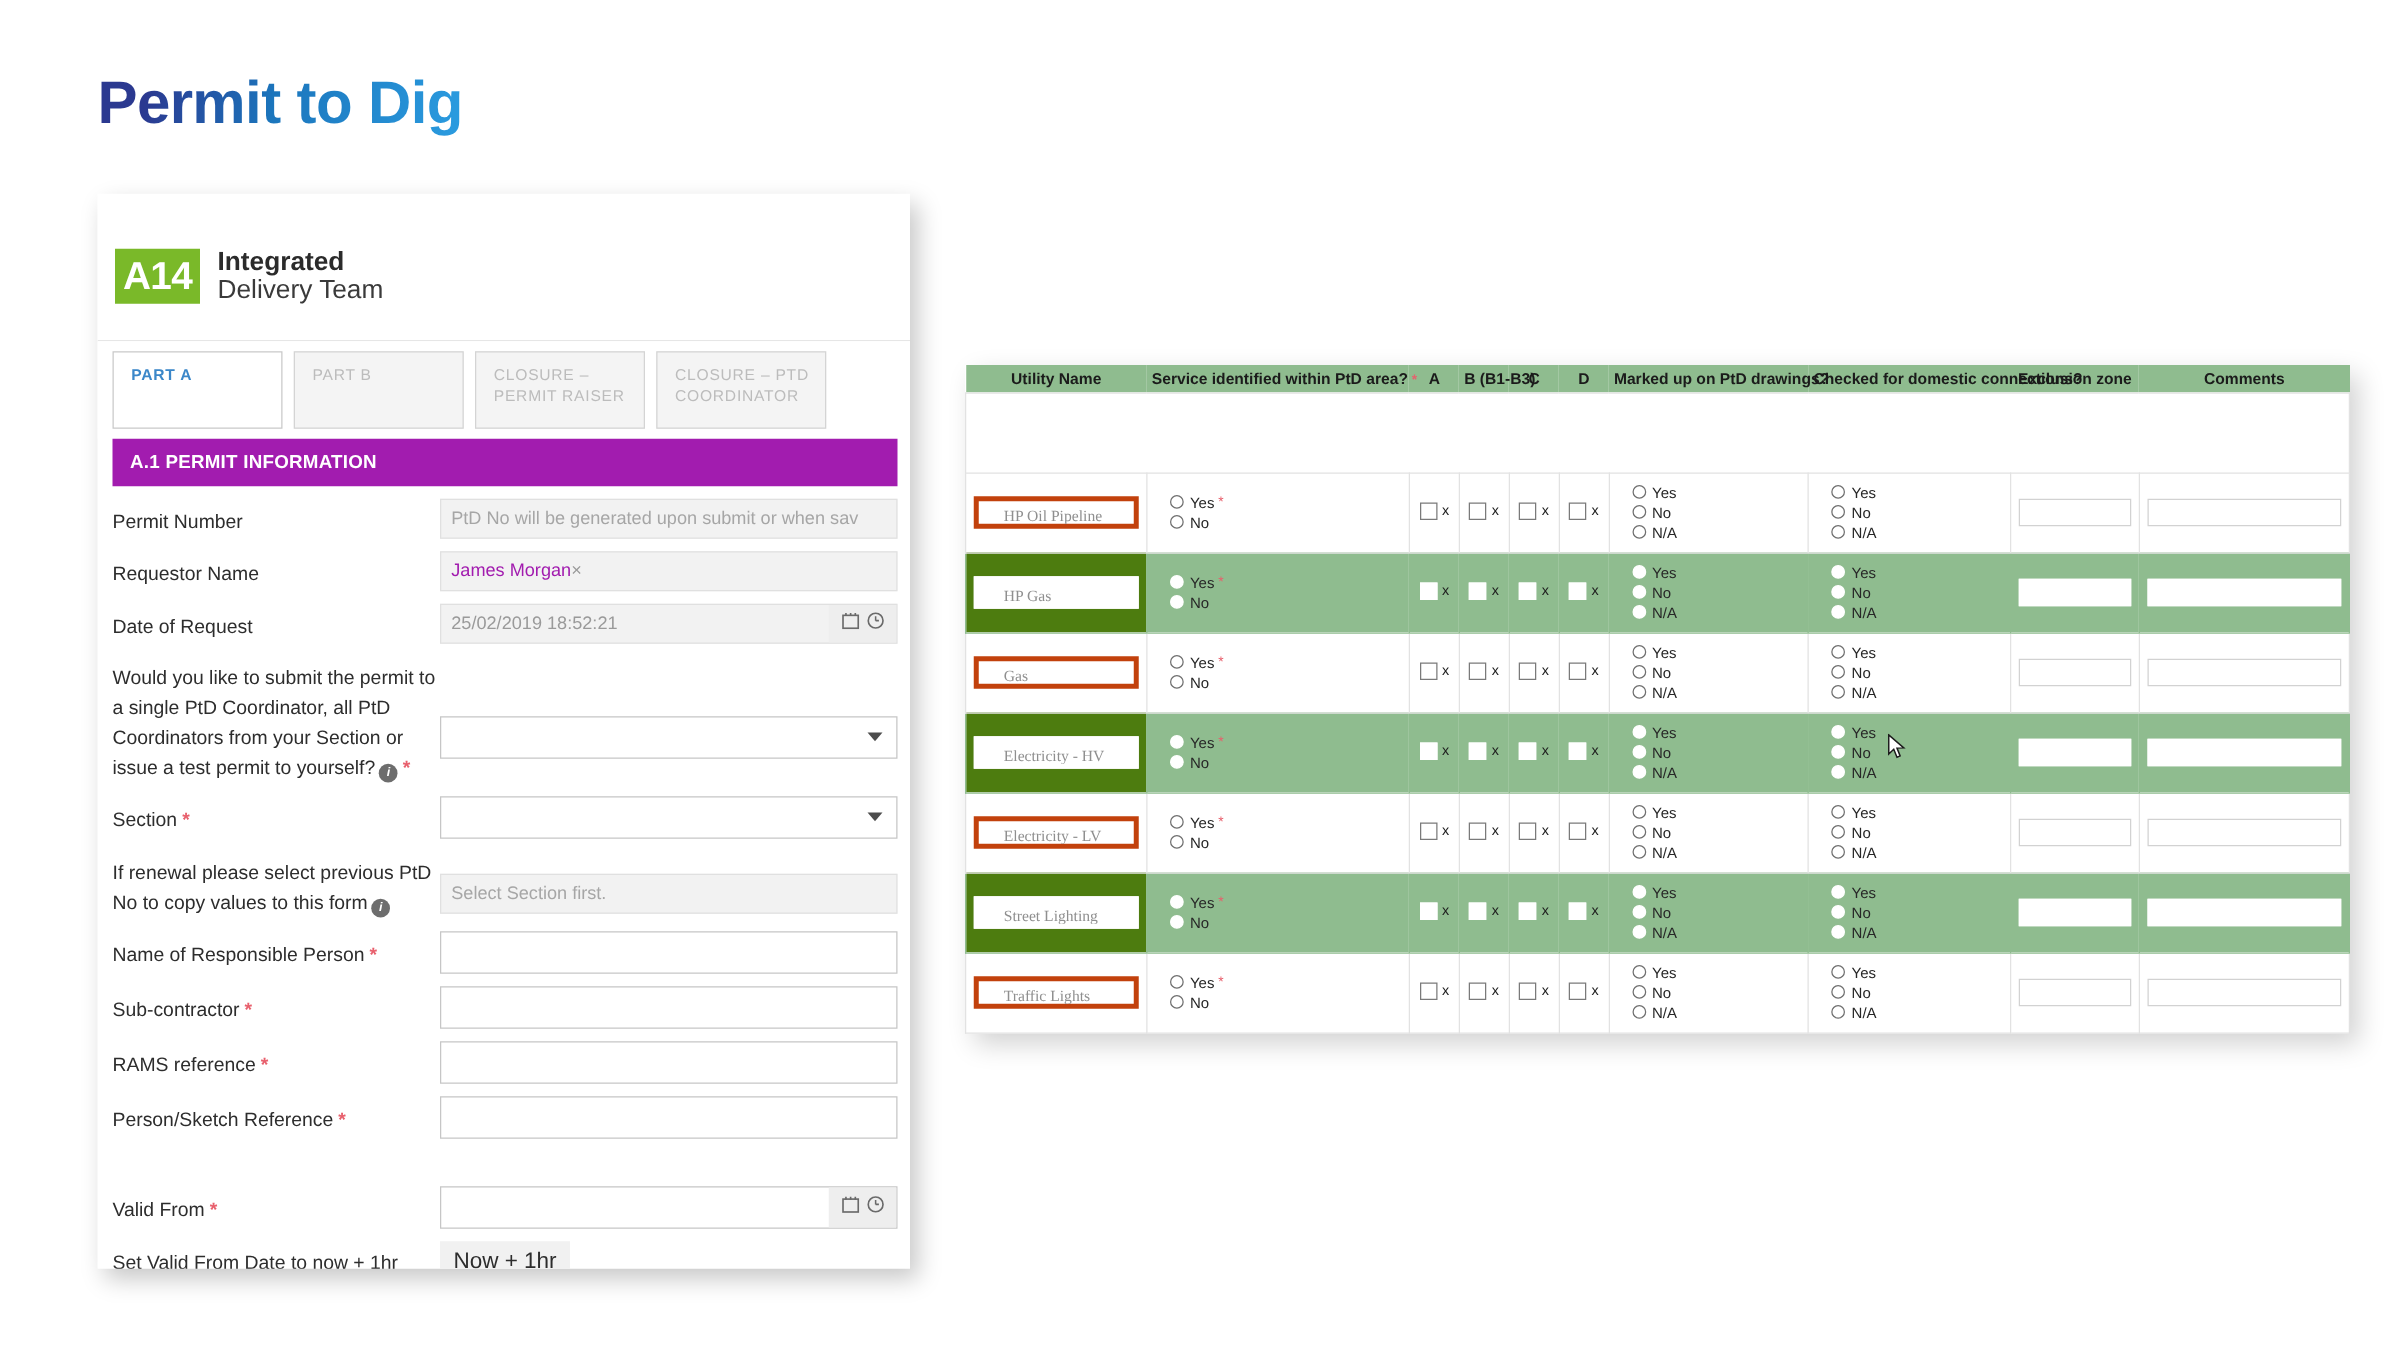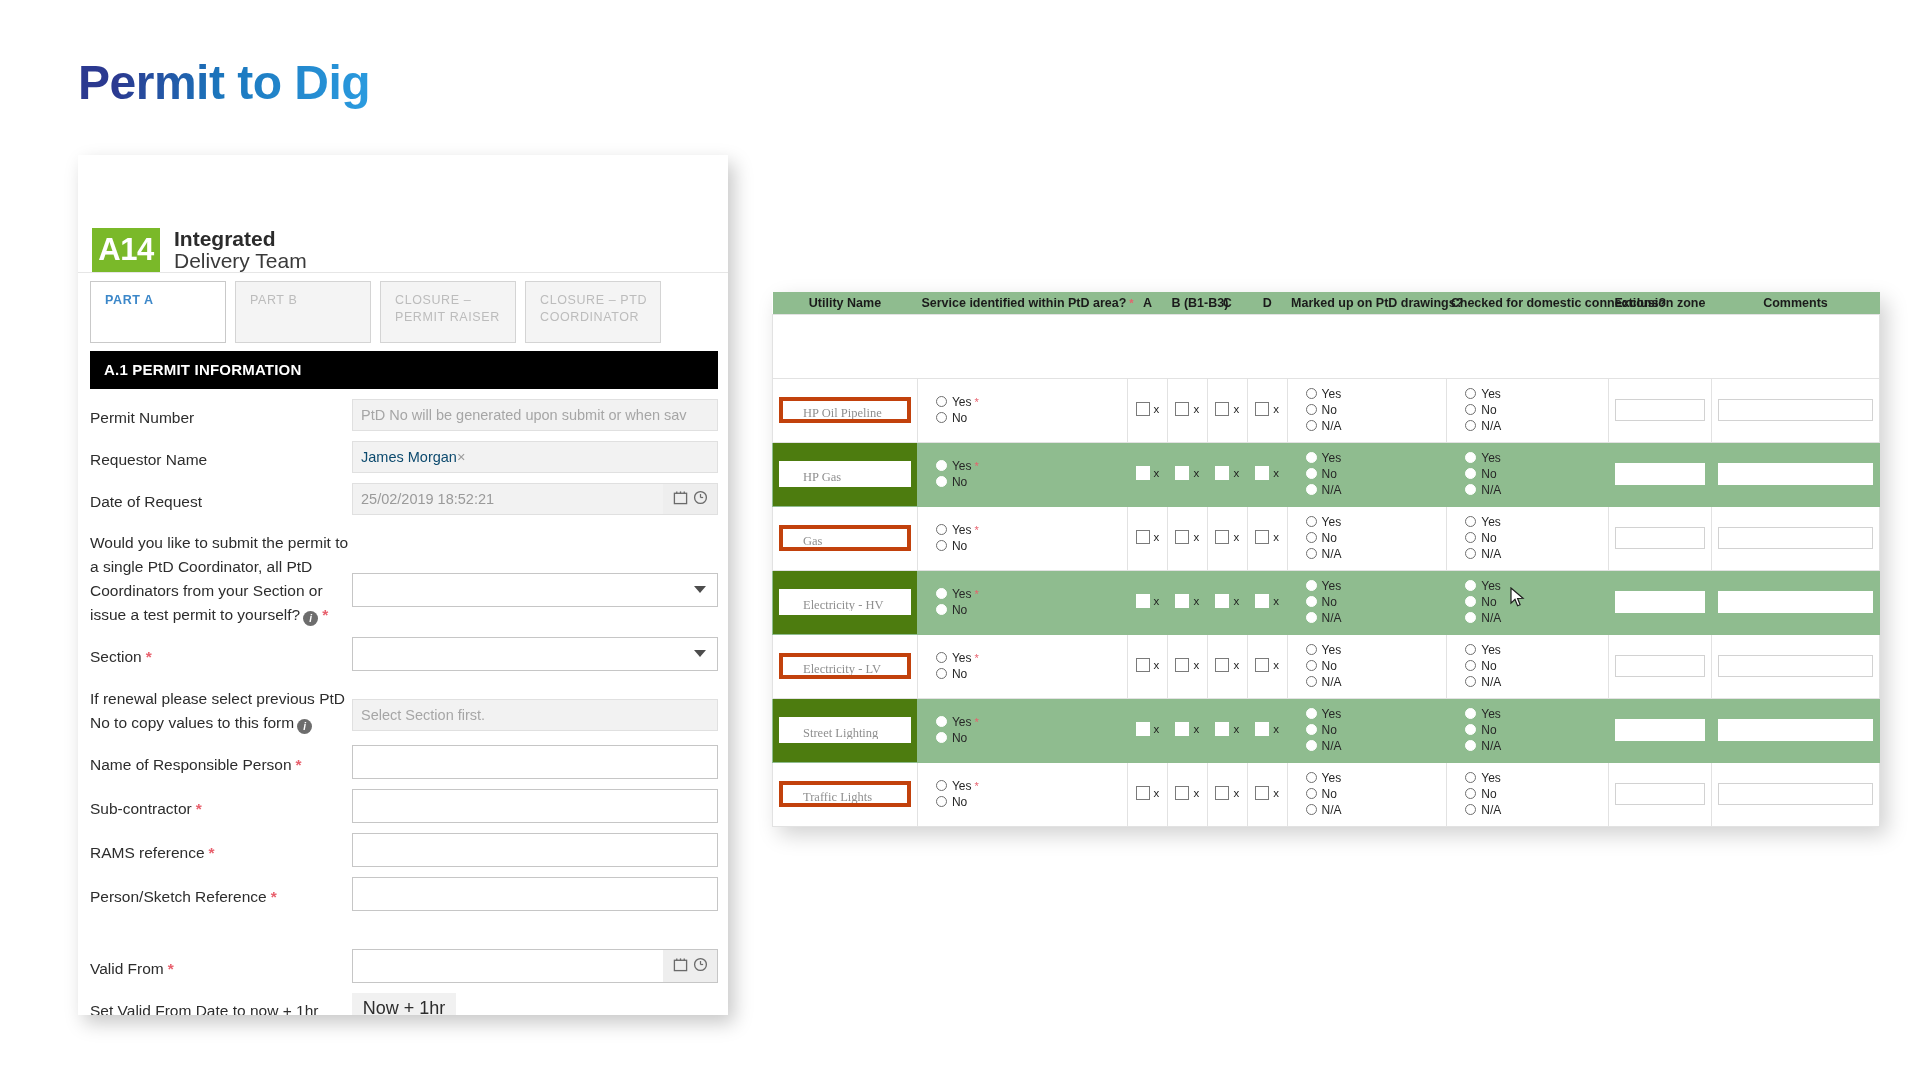--- a/index.html
+++ b/index.html
@@ -35,21 +35,21 @@
     background: #ffffff;
     box-shadow: 6px 8px 18px rgba(0,0,0,0.22);
     overflow: hidden;
   }
   .brand-bar {
     height: 118px;
     background: #ffffff;
     border-bottom: 1px solid #e6e6e6;
     padding: 14px 0 0 14px;
     display: flex;
-    align-items: flex-end;
+    align-items: center;
   }
   .brand-logo {
     width: 68px; height: 44px;
     background: #7ab929;
     color: #ffffff;
     font-size: 31px;
     font-weight: bold;
     display: flex; align-items: center; justify-content: center;
     letter-spacing: -0.5px;
     flex: 0 0 auto;
@@ -79,21 +79,21 @@
   .tab.active {
     background: #ffffff;
     color: #3b87c9;
     font-weight: bold;
     border-color: #c9c9c9;
   }
   .tabs-underline { height: 8px; background: #ffffff; }
 
   
   .section-head {
-    background: #000000;
+    background: #a21caf;
     color: #ffffff;
     font-size: 15px;
     font-weight: bold;
     letter-spacing: 0.2px;
     padding: 10px 0 11px 14px;
     margin: 0 10px 0 12px;
   }
 
   
   .form-body { padding: 10px 10px 0 12px; }
@@ -134,21 +134,21 @@
     font-size: 14.5px;
     color: #4b4b4b;
     padding: 0 8px;
     line-height: 30px;
     white-space: nowrap;
     overflow: hidden;
   }
   .inp.readonly { background: #f2f2f2; border-color: #e0e0e0; color: #9a9a9a; }
   .inp.ph { color: #a6a6a6; }
   .inp.tall { height: 34px; line-height: 32px; }
-  .token { color: #0c4a6e; }
+  .token { color: #a21caf; }
 
   .inp-wrap { position: relative; }
   .dt-icons {
     position: absolute; right: 1px; top: 1px;
     height: 30px; width: 54px;
     background: #eeeeee;
     display: flex; align-items: center; justify-content: center; gap: 5px;
     cursor: pointer;
   }
   .caret {

